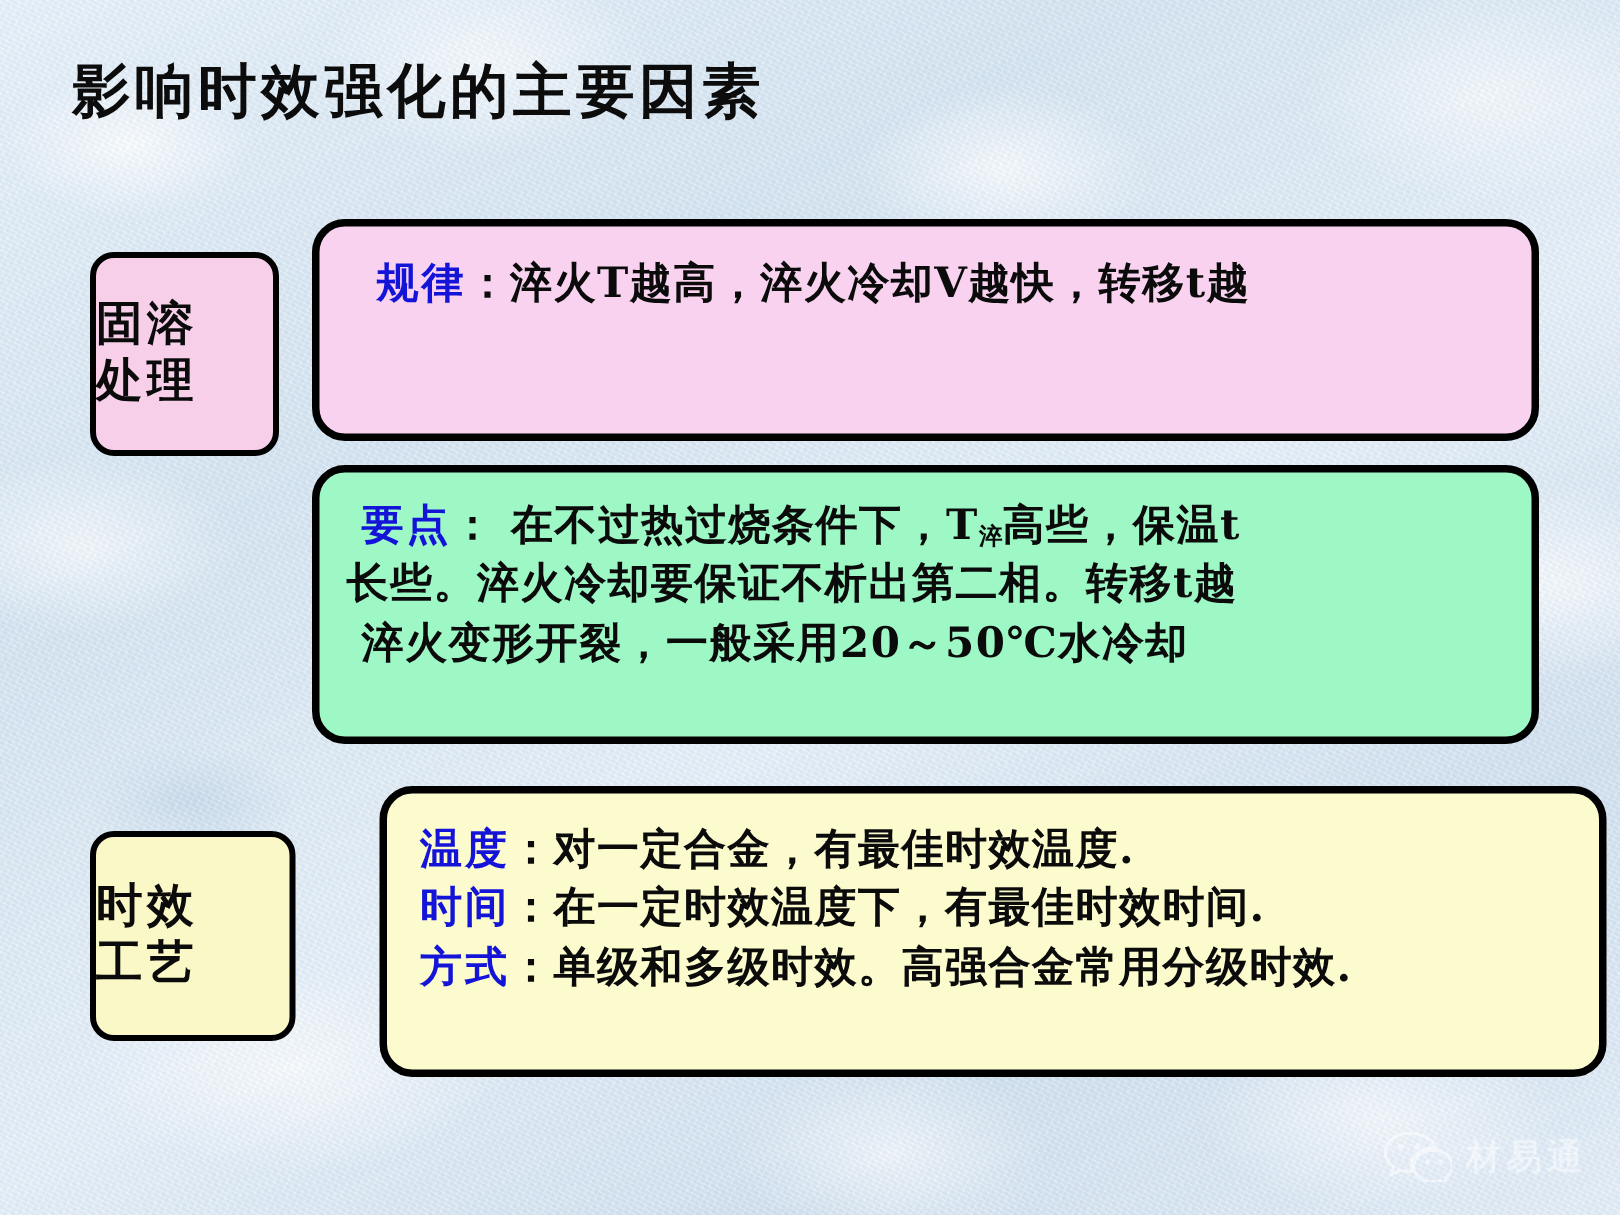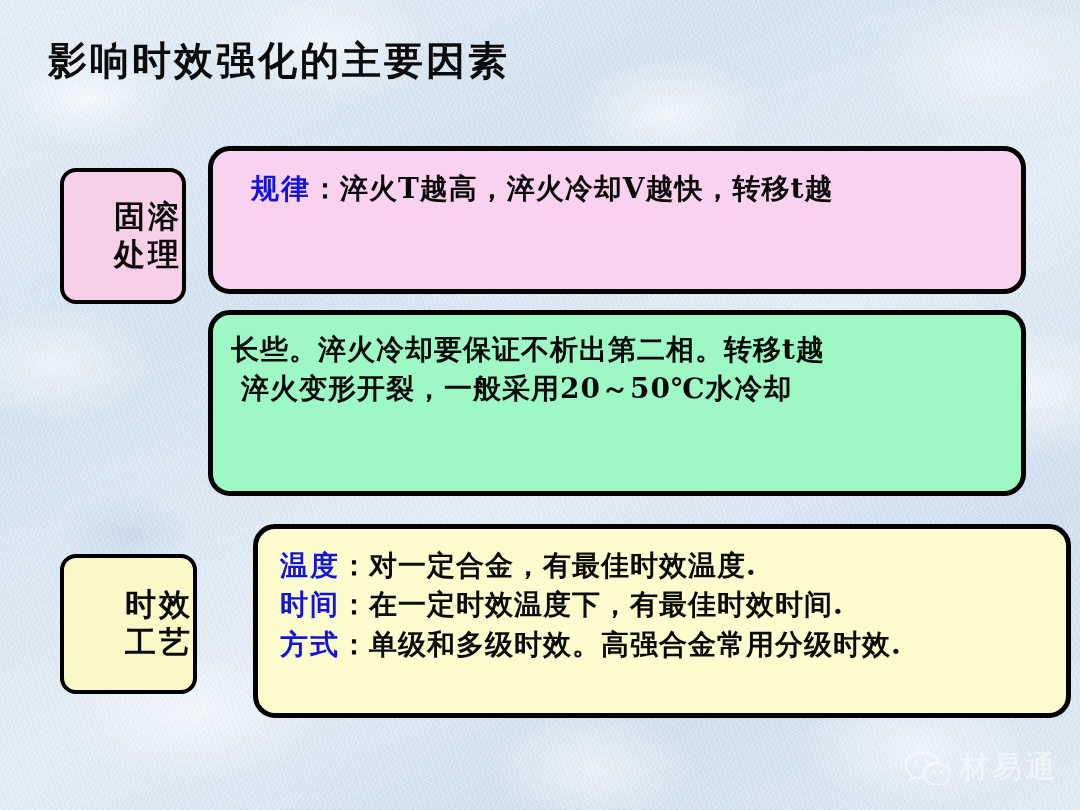--- a/index.html
+++ b/index.html
@@ -65,21 +65,21 @@
   }
 
   
   .side-label {
     position: absolute;
     border: 4px solid #000000;
     border-radius: 16px;
     box-sizing: border-box;
     display: flex;
     flex-direction: column;
-    align-items: flex-end;
+    align-items: flex-start;
     justify-content: center;
     font-family: "DejaVu Serif", "Liberation Serif", serif;
     font-weight: bold;
     font-size: 31px;
     line-height: 1.22;
     color: #0b0b0b;
     letter-spacing: 3px;
     z-index: 5;
   }
   #label-solution {
@@ -154,21 +154,21 @@
     bottom: 22px;
     display: flex;
     align-items: center;
     gap: 9px;
     opacity: 0.55;
     z-index: 6;
   }
   #wechat-icon { display: block; }
   #watermark-text {
     font-family: Liberation Serif, serif;
-    font-size: 30px;
+    font-size: 24px;
     color: #ffffff;
     letter-spacing: 3px;
     text-shadow: 0 0 2px rgba(255,255,255,0.8);
     white-space: nowrap;
   }
 </style>
 </head>
 <body>
 
 <div id="slide">
@@ -183,20 +183,21 @@
   <div class="side-label" id="label-aging">
     <span class="line">时效</span>
     <span class="line">工艺</span>
   </div>
 
   <div class="content-box" id="box-rule">
     <span class="ln indent1"><span class="kw">规律</span><span>：</span><span>淬火T越高，淬火冷却V越快，转移t越</span></span>
   </div>
 
   <div class="content-box" id="box-keypoint">
+    <span class="ln indent2"><span class="kw kw-green">要点</span><span>：</span><span> 在不过热过烧条件下，T</span><sub class="sm">淬</sub><span>高些，保温t</span></span>
     <span class="ln">长些。淬火冷却要保证不析出第二相。转移t越</span>
     <span class="ln indent2">淬火变形开裂，一般采用20～50℃水冷却</span>
   </div>
 
   <div class="content-box" id="box-aging">
     <span class="ln"><span class="kw">温度</span><span>：</span><span>对一定合金，有最佳时效温度.</span></span>
     <span class="ln"><span class="kw">时间</span><span>：</span><span>在一定时效温度下，有最佳时效时间.</span></span>
     <span class="ln"><span class="kw">方式</span><span>：</span><span>单级和多级时效。高强合金常用分级时效.</span></span>
   </div>
 

